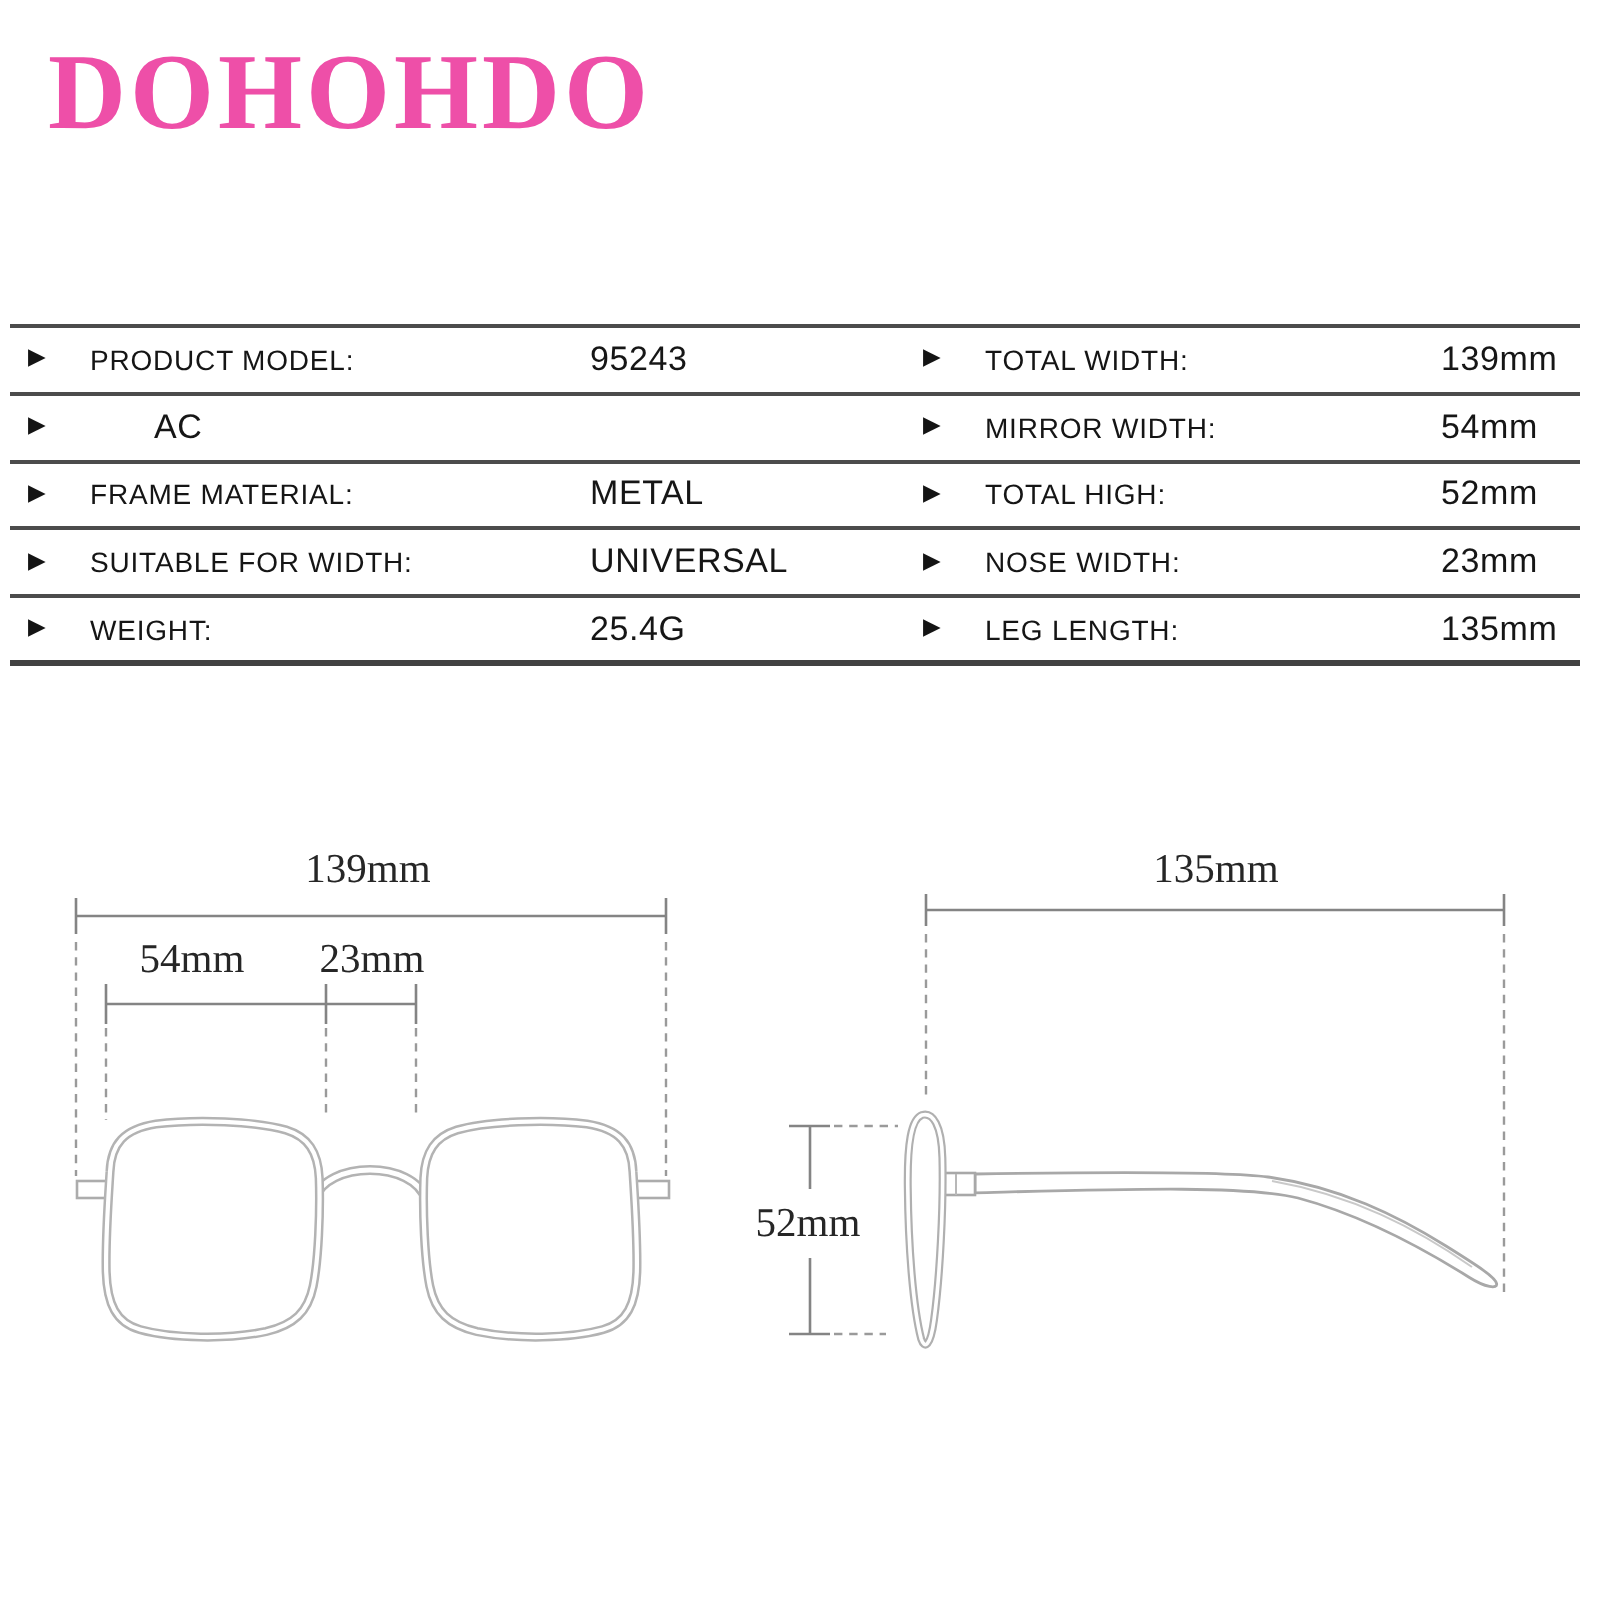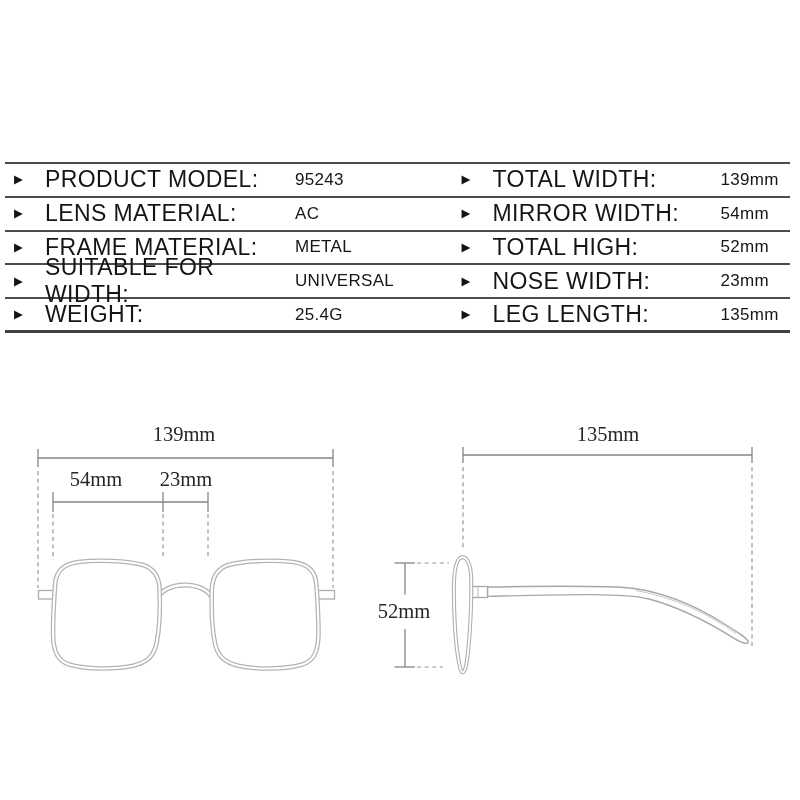--- a/index.html
+++ b/index.html
@@ -10,54 +10,54 @@
         font-size:54px;letter-spacing:2px;line-height:1.05;}
   .spec-table{position:absolute;left:5px;top:162px;width:785px;
               border-top:2px solid #4c4c4c;}
   .spec-row{display:flex;height:33.8px;box-sizing:border-box;
             border-bottom:2px solid #4c4c4c;align-items:stretch;}
   .spec-row:last-child{border-bottom:3px solid #424242;}
   .half{width:50%;display:flex;align-items:center;box-sizing:border-box;}
   .half.left{padding-left:9px;}
   .half.right{padding-left:64px;}
   .bullet{width:31px;font-size:11.5px;color:#141414;flex:none;line-height:1;}
-  .spec-label{font-size:23px;color:#151515;letter-spacing:.4px;flex:none;}
+  .spec-label{font-size:14px;color:#151515;letter-spacing:.4px;flex:none;}
   .half.left  .spec-label{width:218px;}
   .half.right .spec-label{width:196px;}
   .spec-value{font-size:17px;color:#161616;letter-spacing:.3px;margin-left:32px;}
   .diagram{position:absolute;left:0;top:415px;}
   .dim{stroke:#848484;stroke-width:1.3;}
   .dash{stroke:#9a9a9a;stroke-width:1.2;stroke-dasharray:4.2 3.4;}
   .dimtext{font-family:"Liberation Serif",serif;font-size:20.5px;fill:#262626;}
 </style>
 </head>
 <body>
 
 <div class="page">
 
+  <div class="logo" style="color: rgb(238, 79, 168);">DOHOHDO</div>
 
   <div class="spec-table">
 
     <div class="spec-row">
       <div class="half left">
         <span class="bullet">▶</span>
         <span class="spec-label">PRODUCT MODEL:</span>
         <span class="spec-value">95243</span>
       </div>
       <div class="half right">
         <span class="bullet">▶</span>
         <span class="spec-label">TOTAL WIDTH:</span>
         <span class="spec-value">139mm</span>
       </div>
     </div>
 
     <div class="spec-row">
       <div class="half left">
         <span class="bullet">▶</span>
-        <span class="spec-label">LENS MATERIAL:</span>
         <span class="spec-value">AC</span>
       </div>
       <div class="half right">
         <span class="bullet">▶</span>
         <span class="spec-label">MIRROR WIDTH:</span>
         <span class="spec-value">54mm</span>
       </div>
     </div>
 
     <div class="spec-row">

